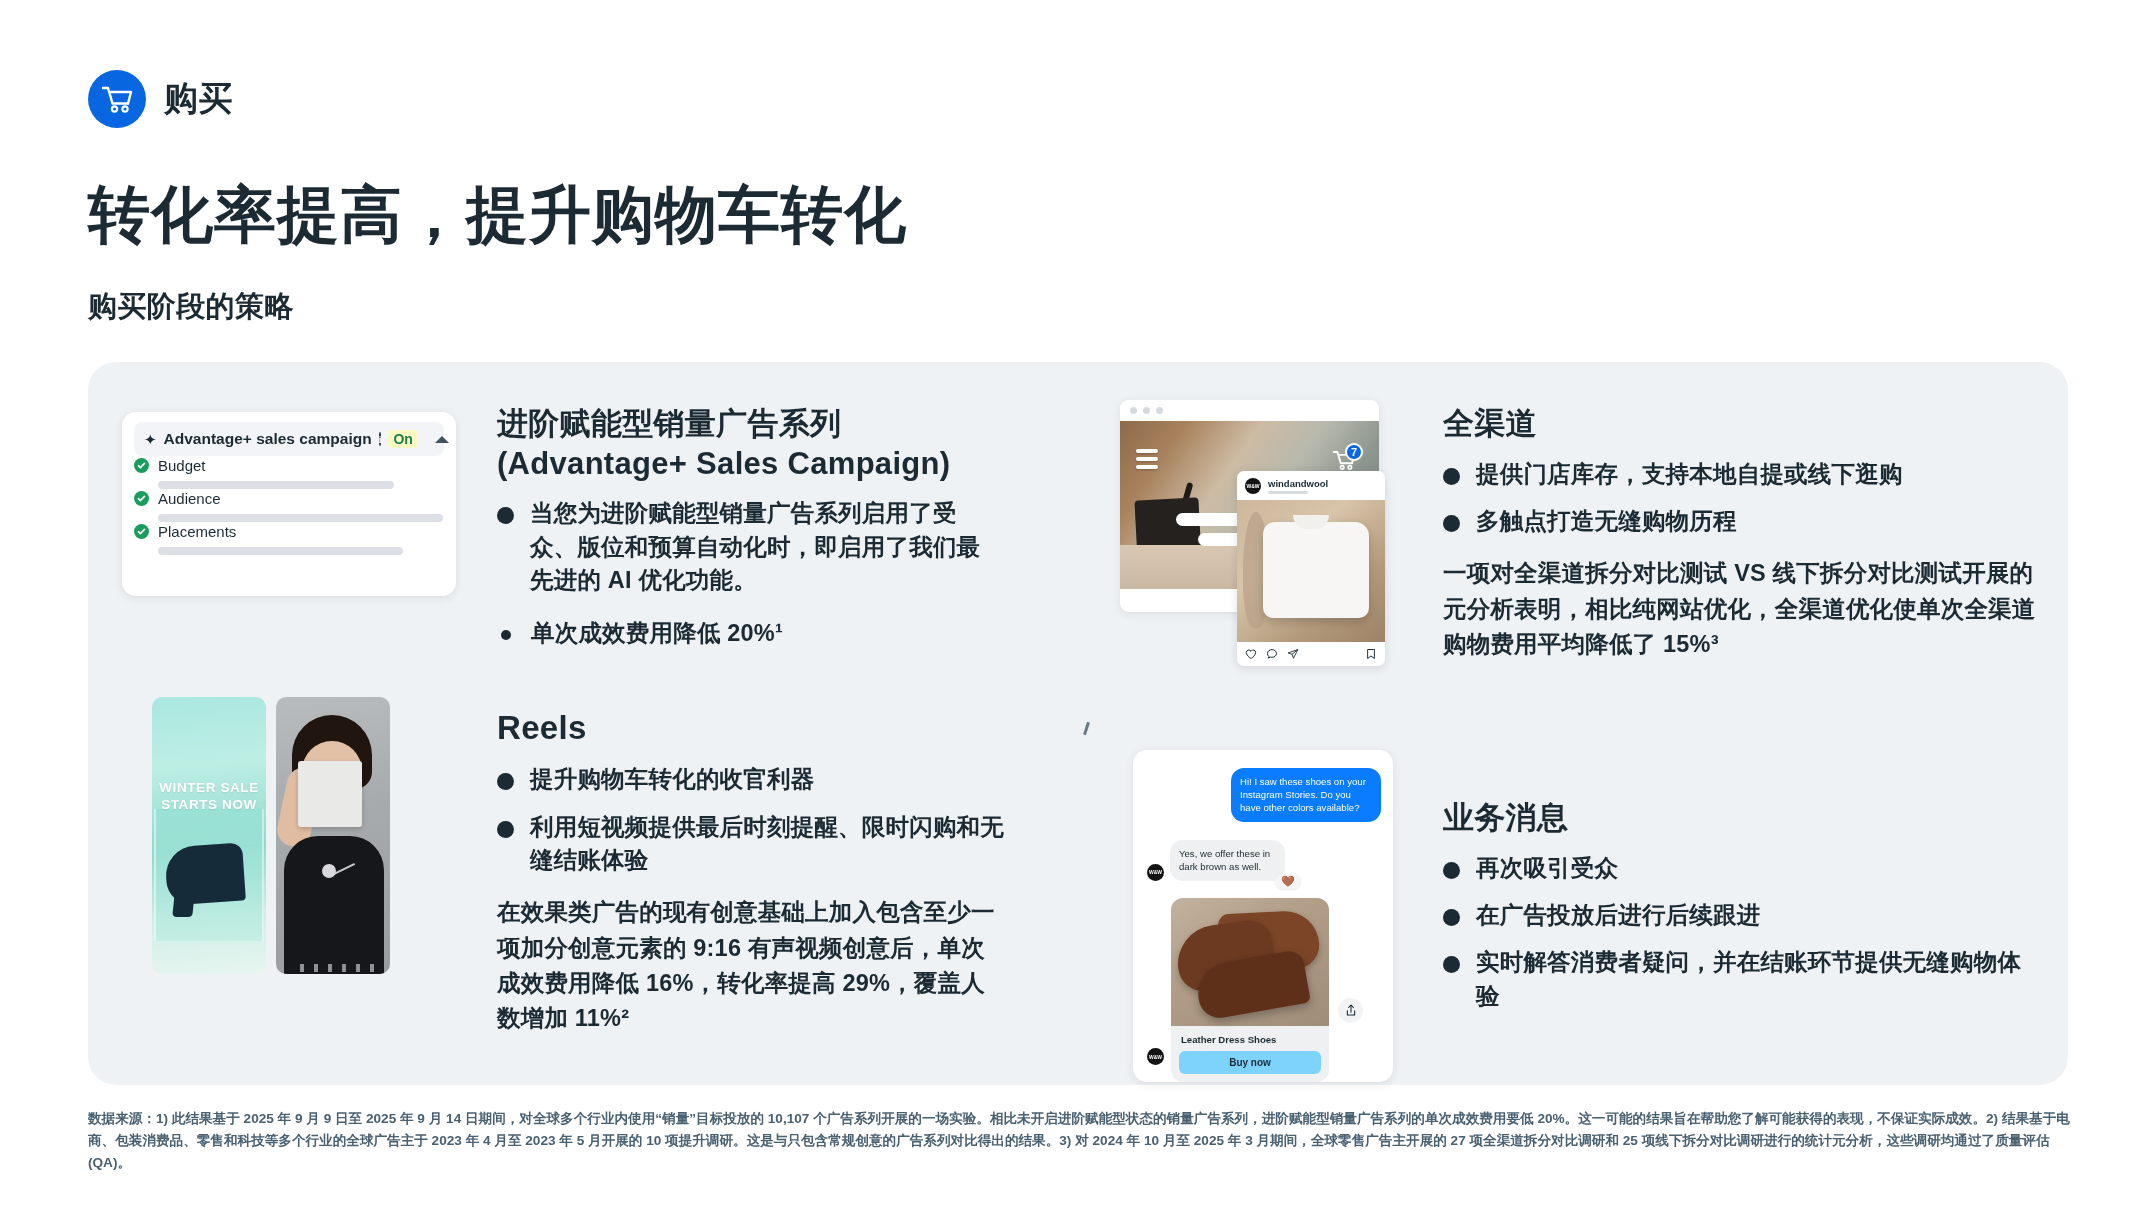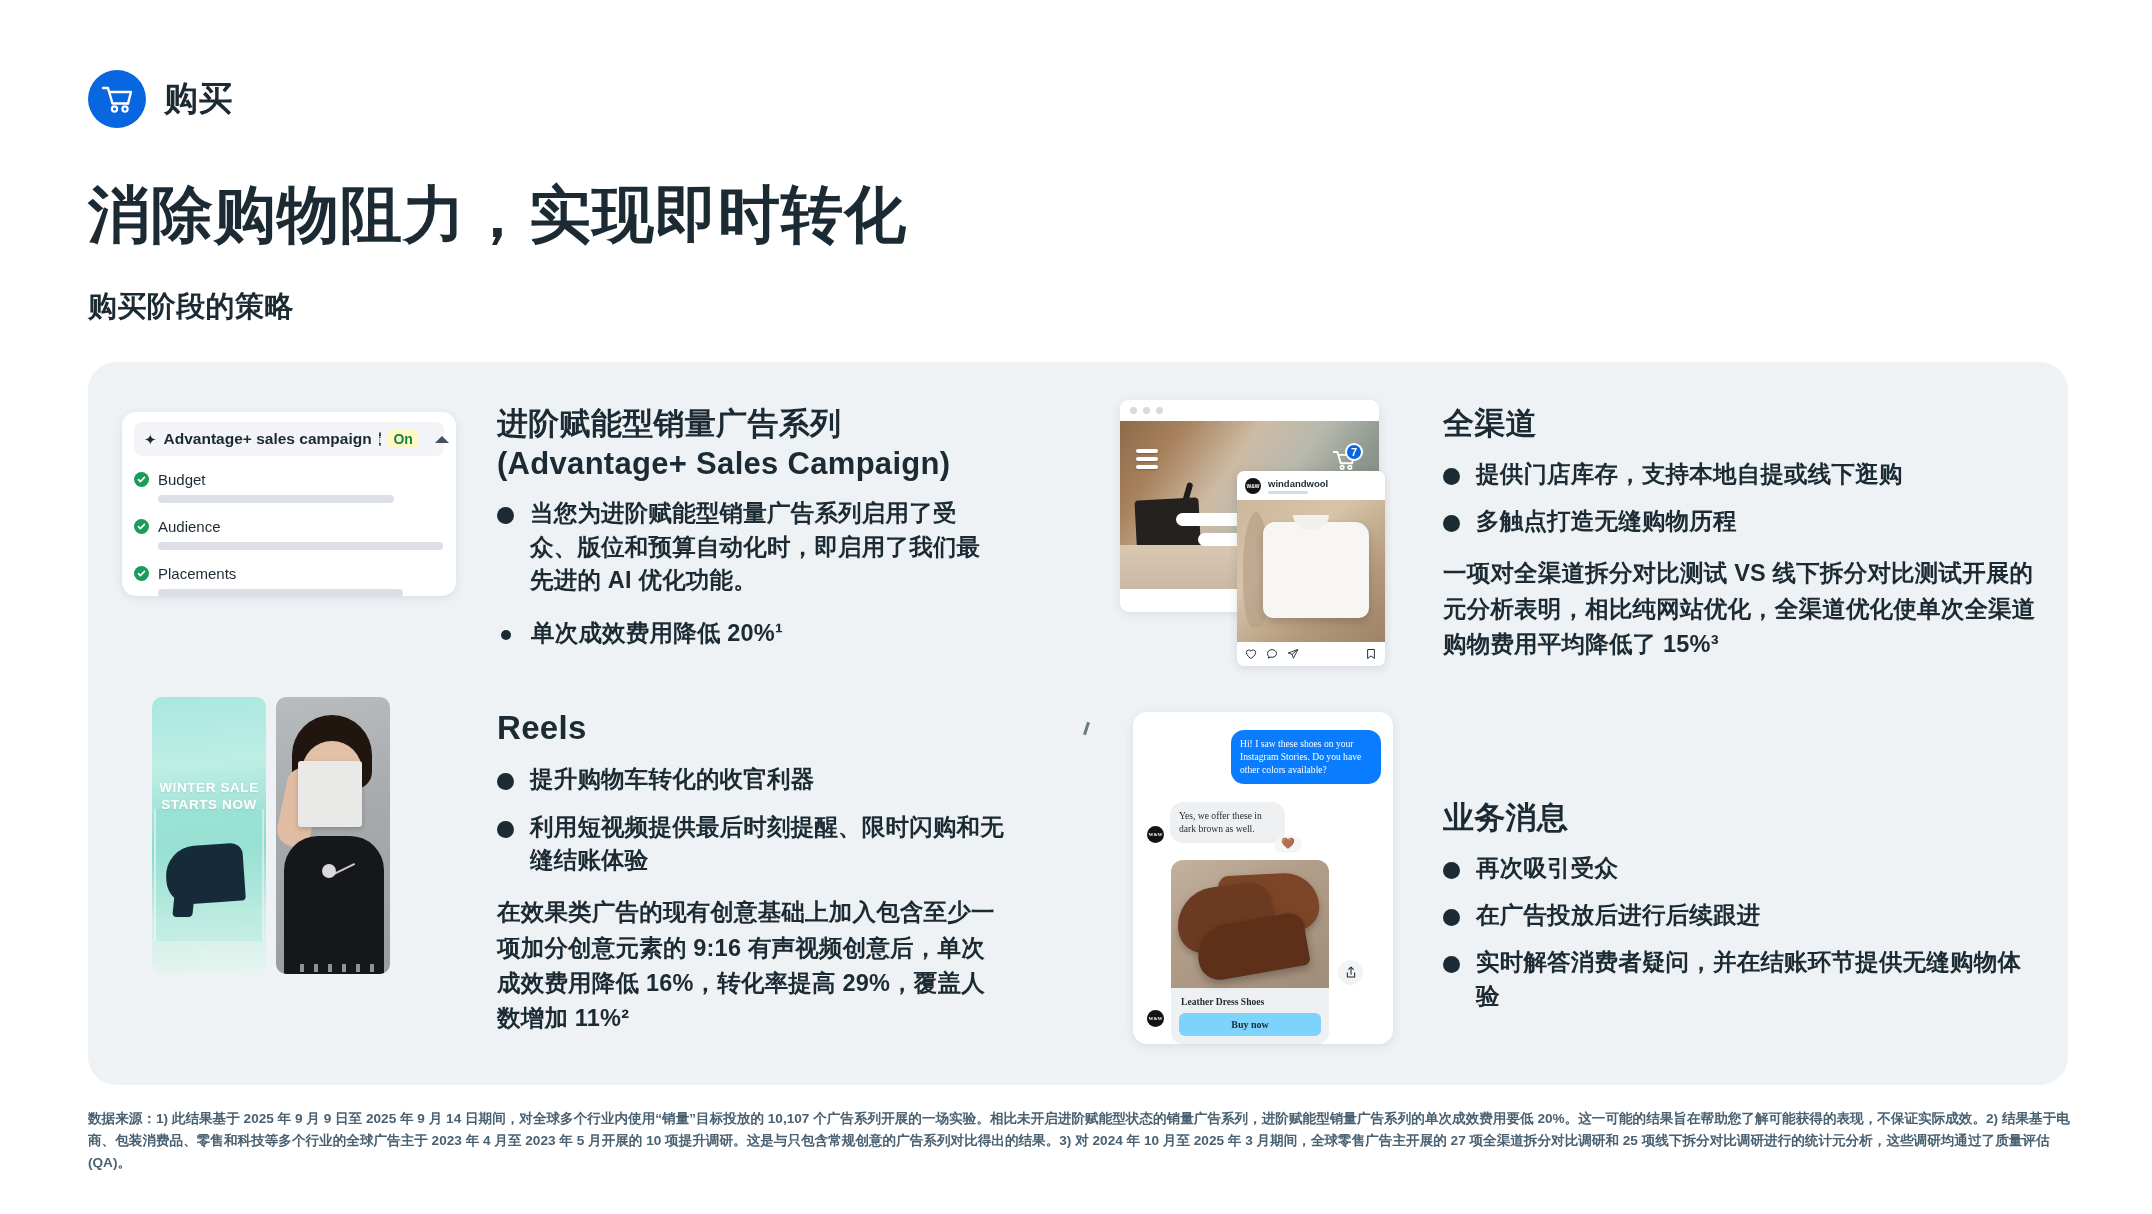--- a/index.html
+++ b/index.html
@@ -71,21 +71,21 @@
   }
   .adv-head .on {
     margin-left: auto; font-size: 14px; font-weight: 700; color: #1a7f4e;
     background: #fef9c3; border-radius: 4px; padding: 1px 5px;
   }
   .adv-head .chev {
     width: 0; height: 0; margin-left: 10px;
     border-left: 7px solid transparent; border-right: 7px solid transparent;
     border-bottom: 7px solid #41535e;
   }
-  .adv-row { margin-top: 15px; }
+  .adv-row { margin-top: 1px; }
   .adv-row-top { display: flex; align-items: center; gap: 9px; }
   .check {
     width: 15px; height: 15px; border-radius: 50%; background: #1a9c5c;
     display: flex; align-items: center; justify-content: center;
   }
   .check svg { display: block; }
   .adv-row-lbl { font-size: 15px; color: #1c2b33; font-weight: 400; }
   .adv-bar { height: 8px; border-radius: 4px; background: #dcdfe6; margin-top: 7px; margin-left: 24px; }
 
   
@@ -174,24 +174,23 @@
   .igcard .tshirt:before {
     content: ""; position: absolute; left: 30px; top: -7px; width: 36px; height: 14px;
     background: #f2f0ed; border-radius: 0 0 18px 18px;
   }
   .igcard .igactions { display: flex; align-items: center; gap: 9px; padding: 6px 8px; }
   .igcard .igactions .sp { margin-left: auto; }
   .igcard .igactions svg { display: block; }
 
   
   .msg {
-    position: absolute; left: 1133px; top: 712px;
+    position: absolute; left: 1133px; top: 750px;
     width: 260px; height: 332px; background: #ffffff; border-radius: 14px;
     box-shadow: 0 2px 10px rgba(28,43,51,.10);
-    font-family: Liberation Serif, serif;
   }
   .bub-out {
     position: absolute; right: 12px; top: 18px; max-width: 150px;
     background: #0a7cff; color: #fff; border-radius: 13px;
     font-size: 9.6px; line-height: 1.38; padding: 7px 9px;
   }
   .bub-in-wrap { position: absolute; left: 14px; top: 90px; display: flex; align-items: flex-end; gap: 6px; }
   .ava2 { width: 17px; height: 17px; border-radius: 50%; background: #131313; color:#fff; font-size: 5px; display:flex; align-items:center; justify-content:center; font-weight:700; }
   .bub-in { background: #eef0f2; color: #1c2b33; border-radius: 13px; font-size: 9.6px; line-height: 1.4; padding: 7px 9px; max-width: 115px; }
   .react {
@@ -244,21 +243,21 @@
       <svg width="34" height="30" viewBox="0 0 34 30" fill="none">
         <path d="M3 4h5l4.5 15.5h15.5" stroke="#ffffff" stroke-width="2.4" stroke-linecap="round" stroke-linejoin="round"></path>
         <path d="M11 8h20l-3 11.5" stroke="#ffffff" stroke-width="2.4" stroke-linecap="round" stroke-linejoin="round"></path>
         <circle cx="14.5" cy="25" r="2.6" stroke="#ffffff" stroke-width="2.2"></circle>
         <circle cx="25" cy="25" r="2.6" stroke="#ffffff" stroke-width="2.2"></circle>
       </svg>
     </div>
     <div class="eyebrow-label">购买</div>
   </div>
 
-  <h1 class="headline">消除购物阻力，实现即时转化</h1>
+  <h1 class="headline">转化率提高，提升购物车转化</h1>
   <h2 class="subhead">购买阶段的策略</h2>
 
   <div class="panel"></div>
 
   <div class="adv-card">
     <div class="adv-head">
       <span class="star">✦</span>
       <span class="ttl">Advantage+ sales campaign</span>
       <span class="info">i</span>
       <span class="on">On</span>

